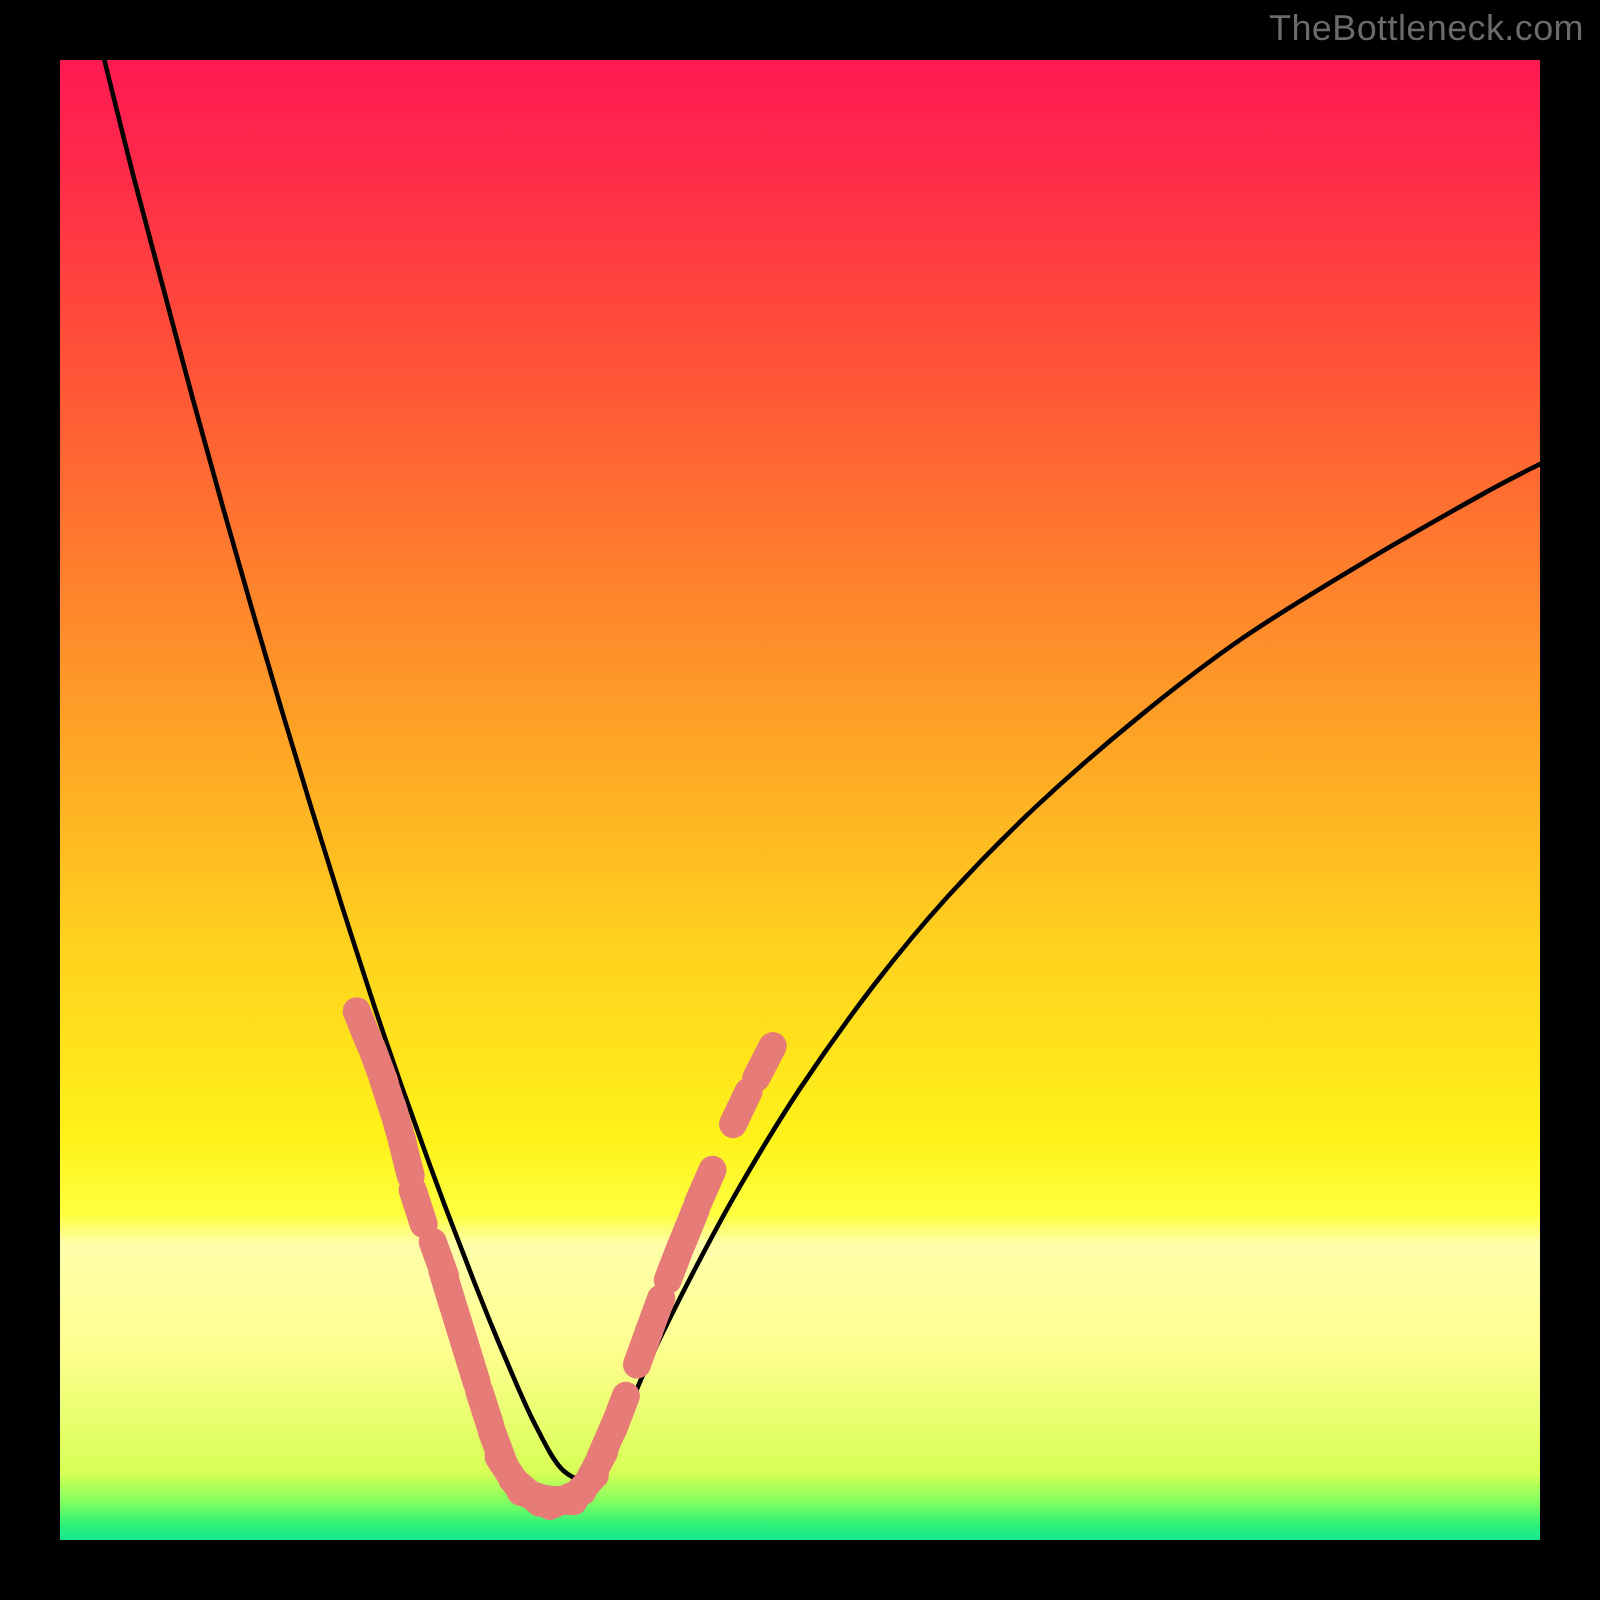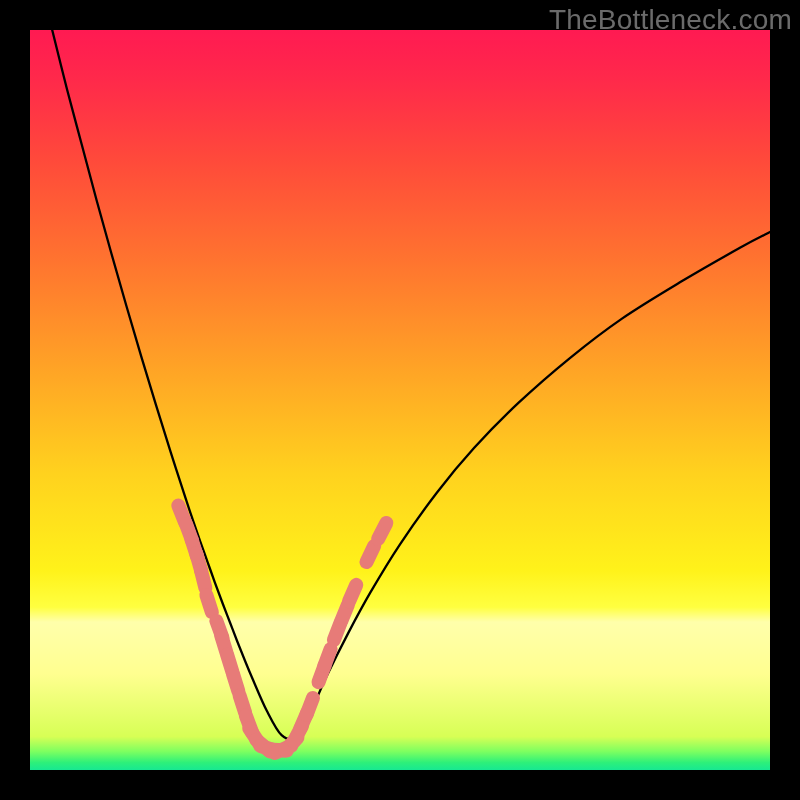--- a/index.html
+++ b/index.html
@@ -37,21 +37,21 @@
     left: 0;
     top: 0;
     width: 100%;
     height: 100%;
   }
   .watermark {
     position: absolute;
     top: 4px;
     right: 8px;
     color: #6b6b6b;
-    font-size: 28px;
+    font-size: 18px;
     font-weight: 400;
     letter-spacing: 0.2px;
   }
 </style>
 </head>
 <body>
 
 <div class="stage">
   <div class="watermark">TheBottleneck.com</div>
 

